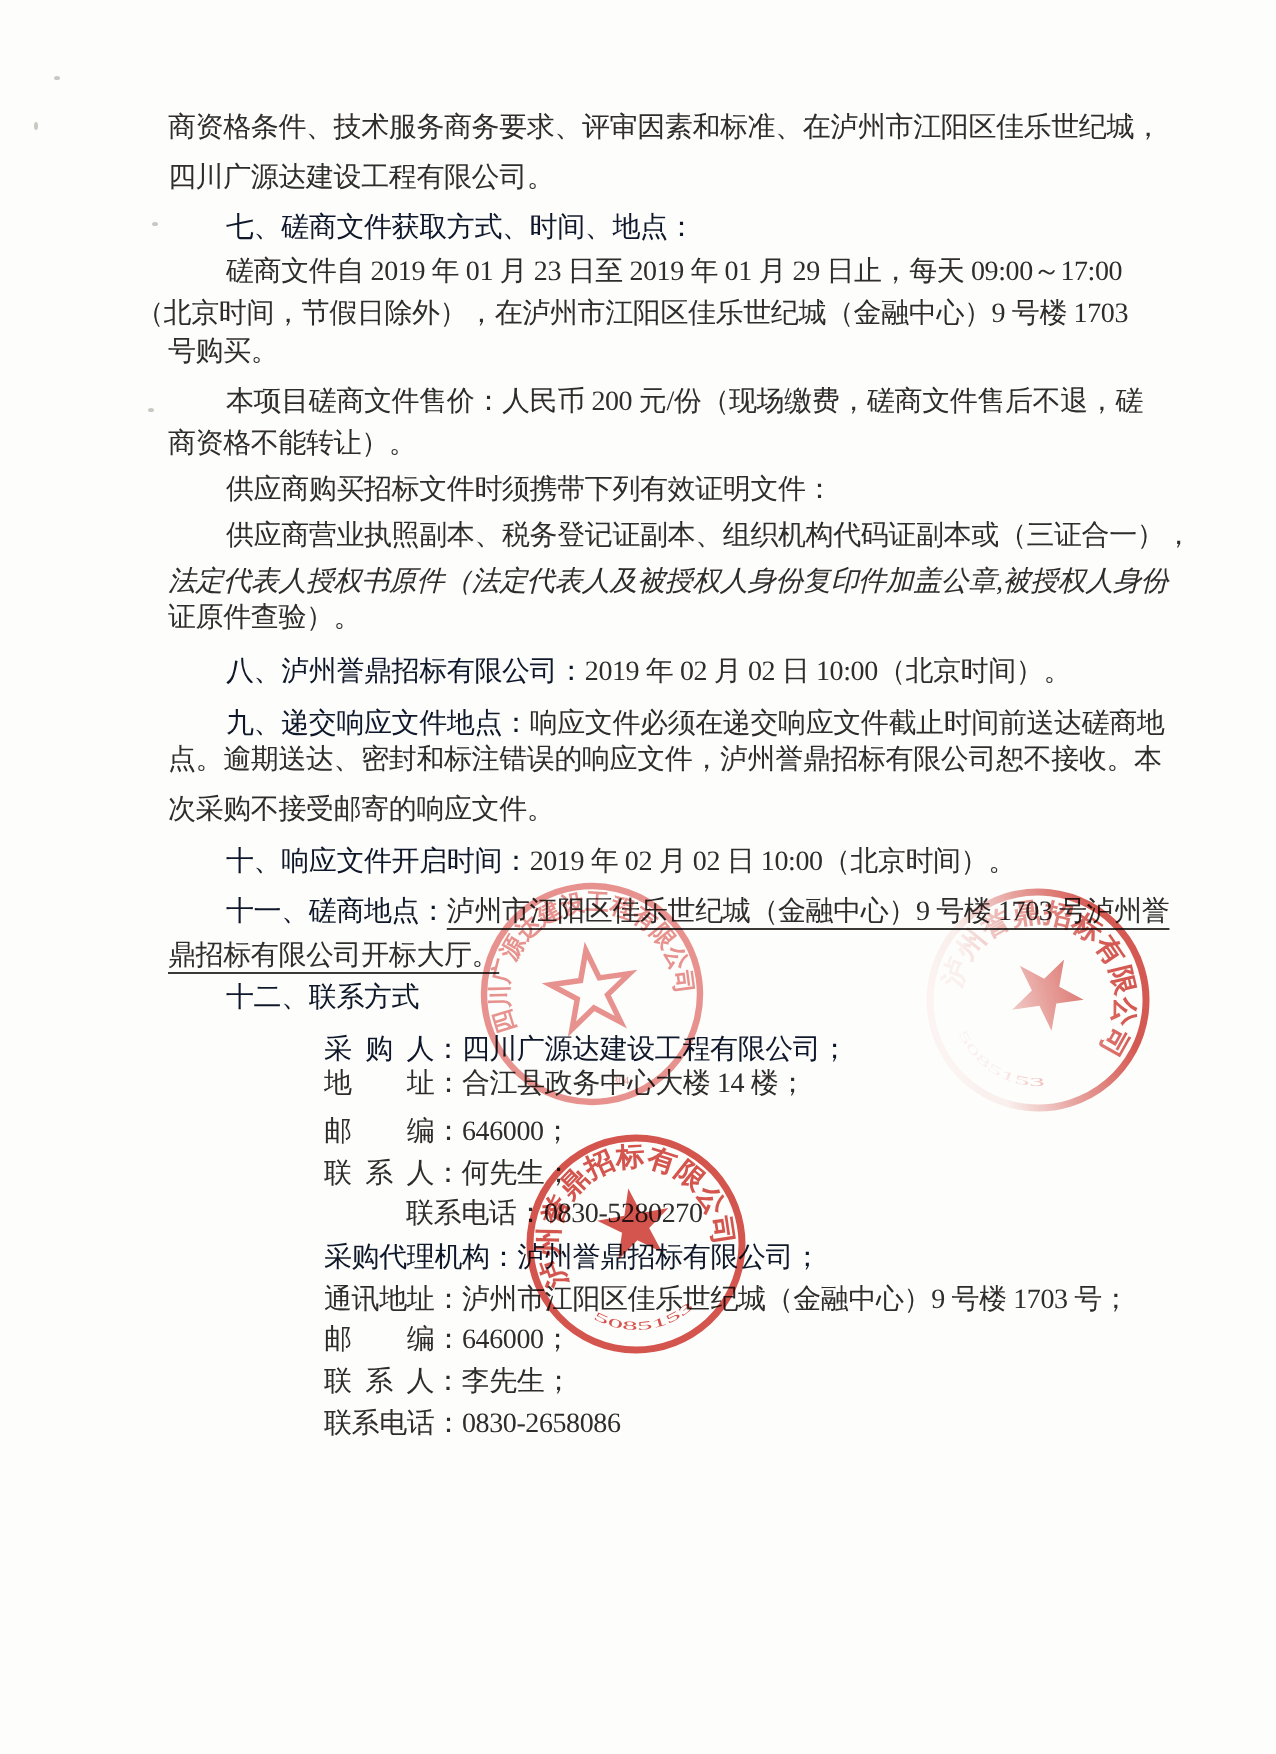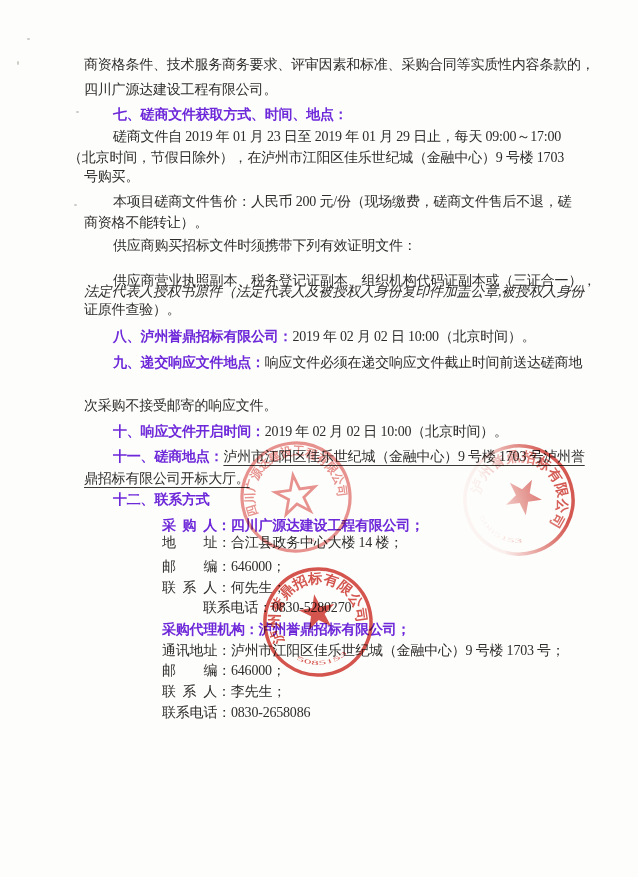--- a/index.html
+++ b/index.html
@@ -8,21 +8,21 @@
     background:#fdfdfb;
     font-family:"Liberation Serif","DejaVu Serif",serif;
   }
   #page{position:absolute;inset:0;}
   .line{
     position:absolute;
     font-size:14px;letter-spacing:-0.2px;line-height:19px;
     color:#2e2d2b;white-space:pre;
   }
   .line span{white-space:pre;}
-  .line .b{font-weight:700;color:#6d28d9;}
+  .line .b{font-weight:400;color:#0f172a;}
   .line .u{
     text-decoration:underline;
     text-underline-offset:4px;
     text-decoration-thickness:1px;
     text-decoration-color:#3a3936;
   }
   #stamp-layer{
     position:absolute;left:0;top:0;
     mix-blend-mode:multiply;pointer-events:none;
   }
@@ -32,34 +32,35 @@
 </head>
 <body>
 
 <div id="page">
 
   <div class="speck" style="left:27px;top:38px;width:3px;height:2px;"></div>
   <div class="speck" style="left:17px;top:61px;width:2px;height:4px;"></div>
   <div class="speck" style="left:76px;top:111px;width:3px;height:2px;"></div>
   <div class="speck" style="left:74px;top:204px;width:3px;height:2px;"></div>
 
-  <div class="line" style="top: 55px; left: 84px;"><span>商资格条件、技术服务商务要求、评审因素和标准、采购合同等实质性内容条款的，</span></div>
+  <div class="line" style="top: 55px; left: 84px;"><span>商资格条件、技术服务商务要求、评审因素和标准、在泸州市江阳区佳乐世纪城，</span></div>
     <div class="line" style="top: 80px; left: 84px;"><span>四川广源达建设工程有限公司。</span></div>
     <div class="line" style="top: 105px; left: 113px;"><span class="b">七、磋商文件获取方式、时间、地点：</span></div>
     <div class="line" style="top: 127px; left: 113px;"><span>磋商文件自 2019 年 01 月 23 日至 2019 年 01 月 29 日止，每天 09:00～17:00</span></div>
     <div class="line" style="top: 148px; left: 68px;"><span>（北京时间，节假日除外），在泸州市江阳区佳乐世纪城（金融中心）9 号楼 1703</span></div>
     <div class="line" style="top: 167px; left: 84px;"><span>号购买。</span></div>
     <div class="line" style="top: 192px; left: 113px;"><span>本项目磋商文件售价：人民币 200 元/份（现场缴费，磋商文件售后不退，磋</span></div>
     <div class="line" style="top: 213px; left: 84px;"><span>商资格不能转让）。</span></div>
     <div class="line" style="top: 236px; left: 113px;"><span>供应商购买招标文件时须携带下列有效证明文件：</span></div>
-    <div class="line" style="top: 259px; left: 113px; margin-top: 12px;"><span>供应商营业执照副本、税务登记证副本、组织机构代码证副本或（三证合一），</span></div>
+    <div class="line" style="top: 259px; left: 113px;"><span>供应商营业执照副本、税务登记证副本、组织机构代码证副本或（三证合一），</span></div>
     <div class="line" style="top: 282px; left: 84px; font-style: italic;"><span>法定代表人授权书原件（法定代表人及被授权人身份复印件加盖公章,被授权人身份</span></div>
     <div class="line" style="top: 301px; left: 84px; font-family: Liberation Mono, monospace;"><span>证原件查验）。</span></div>
     <div class="line" style="top: 327px; left: 113px;"><span class="b">八、泸州誉鼎招标有限公司：</span><span>2019 年 02 月 02 日 10:00（北京时间）。</span></div>
     <div class="line" style="top: 353px; left: 113px;"><span class="b">九、递交响应文件地点：</span><span>响应文件必须在递交响应文件截止时间前送达磋商地</span></div>
+    <div class="line" style="top: 371px; left: 84px;"><span>点。逾期送达、密封和标注错误的响应文件，泸州誉鼎招标有限公司恕不接收。本</span></div>
     <div class="line" style="top: 396px; left: 84px;"><span>次采购不接受邮寄的响应文件。</span></div>
     <div class="line" style="top: 422px; left: 113px;"><span class="b">十、响应文件开启时间：</span><span>2019 年 02 月 02 日 10:00（北京时间）。</span></div>
     <div class="line" style="top: 447px; left: 113px;"><span class="b">十一、磋商地点：</span><span class="u">泸州市江阳区佳乐世纪城（金融中心）9 号楼 1703 号泸州誉</span></div>
     <div class="line" style="top: 469px; left: 84px;"><span class="u">鼎招标有限公司开标大厅。</span></div>
     <div class="line" style="top: 490px; left: 113px;"><span class="b">十二、联系方式</span></div>
     <div class="line" style="top: 516px; left: 162px;"><span class="b">采 购 人：</span><span class="b">四川广源达建设工程有限公司；</span></div>
     <div class="line" style="top: 533px; left: 162px;"><span>地　　址：合江县政务中心大楼 14 楼；</span></div>
     <div class="line" style="top: 557px; left: 162px;"><span>邮　　编：646000；</span></div>
     <div class="line" style="top: 578px; left: 162px;"><span>联 系 人：何先生；</span></div>
     <div class="line" style="top: 598px; left: 162px; margin-left: 41px;"><span>联系电话：0830-5280270</span></div>

